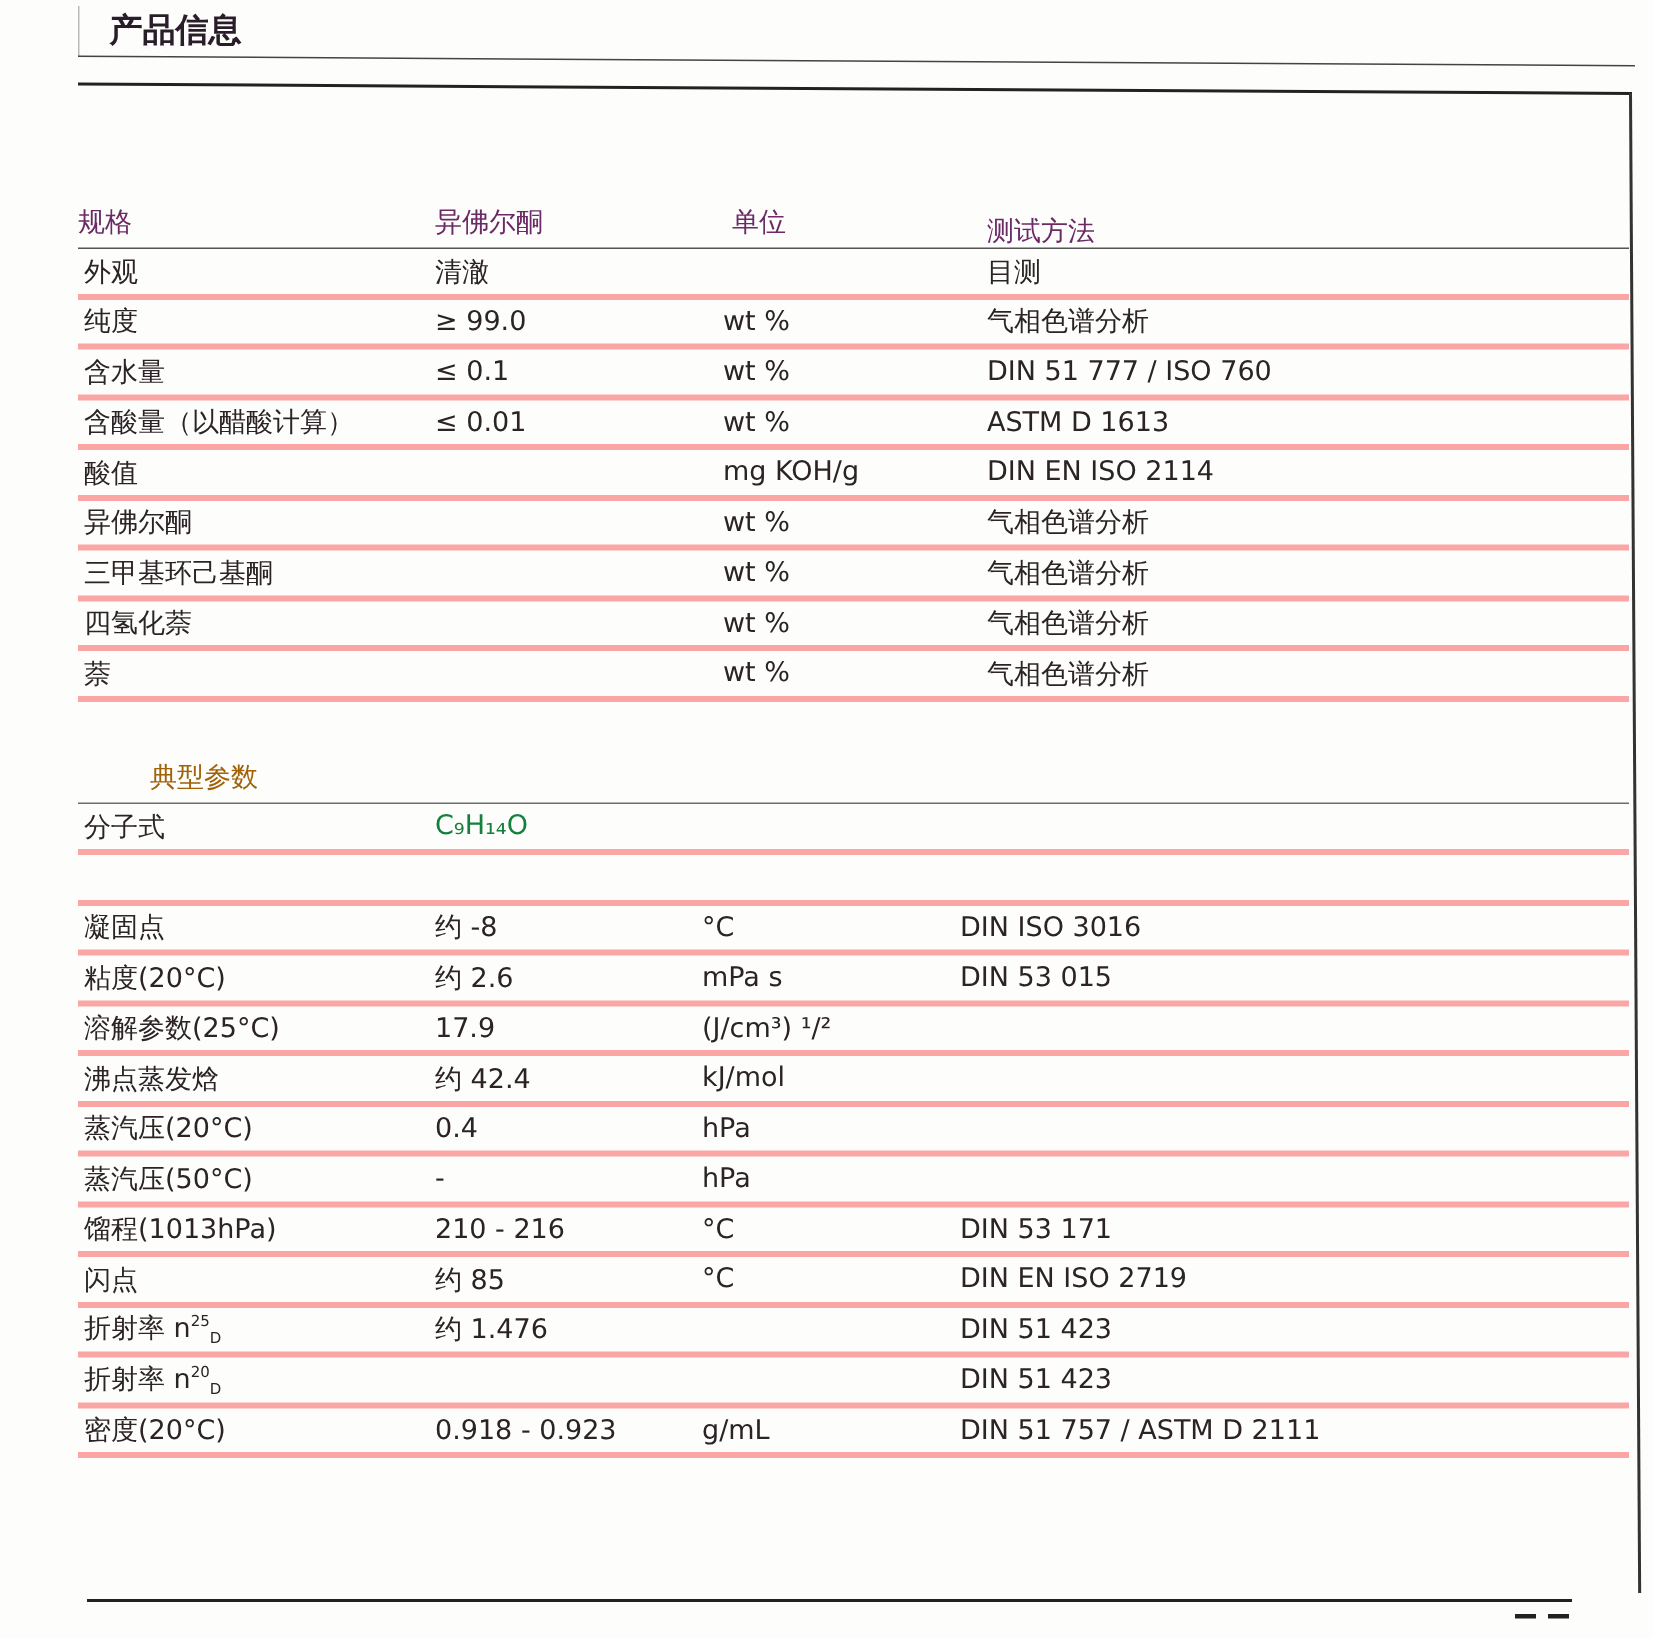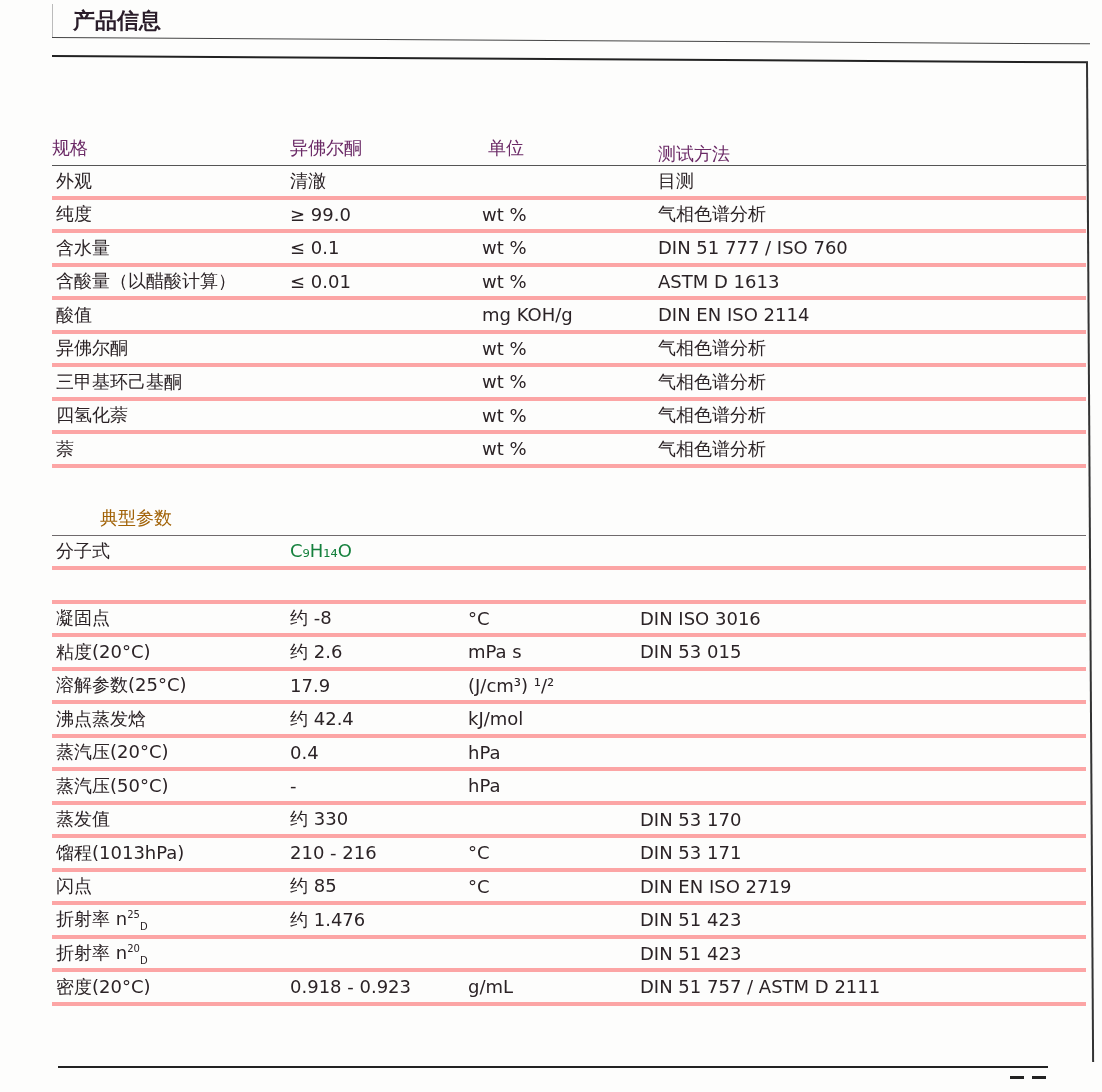--- a/index.html
+++ b/index.html
@@ -148,26 +148,20 @@
     <span class="c3">hPa</span>
     <span class="c4"></span>
   </div>
       <div class="row">
     <span class="c1">蒸汽压(50°C)</span>
     <span class="c2">-</span>
     <span class="c3">hPa</span>
     <span class="c4"></span>
   </div>
       <div class="row">
-    <span class="c1">蒸发值</span>
-    <span class="c2">约 330</span>
-    <span class="c3"></span>
-    <span class="c4">DIN 53 170</span>
-  </div>
-      <div class="row">
     <span class="c1">馏程(1013hPa)</span>
     <span class="c2">210 - 216</span>
     <span class="c3">°C</span>
     <span class="c4">DIN 53 171</span>
   </div>
       <div class="row">
     <span class="c1">闪点</span>
     <span class="c2">约 85</span>
     <span class="c3">°C</span>
     <span class="c4">DIN EN ISO 2719</span>

